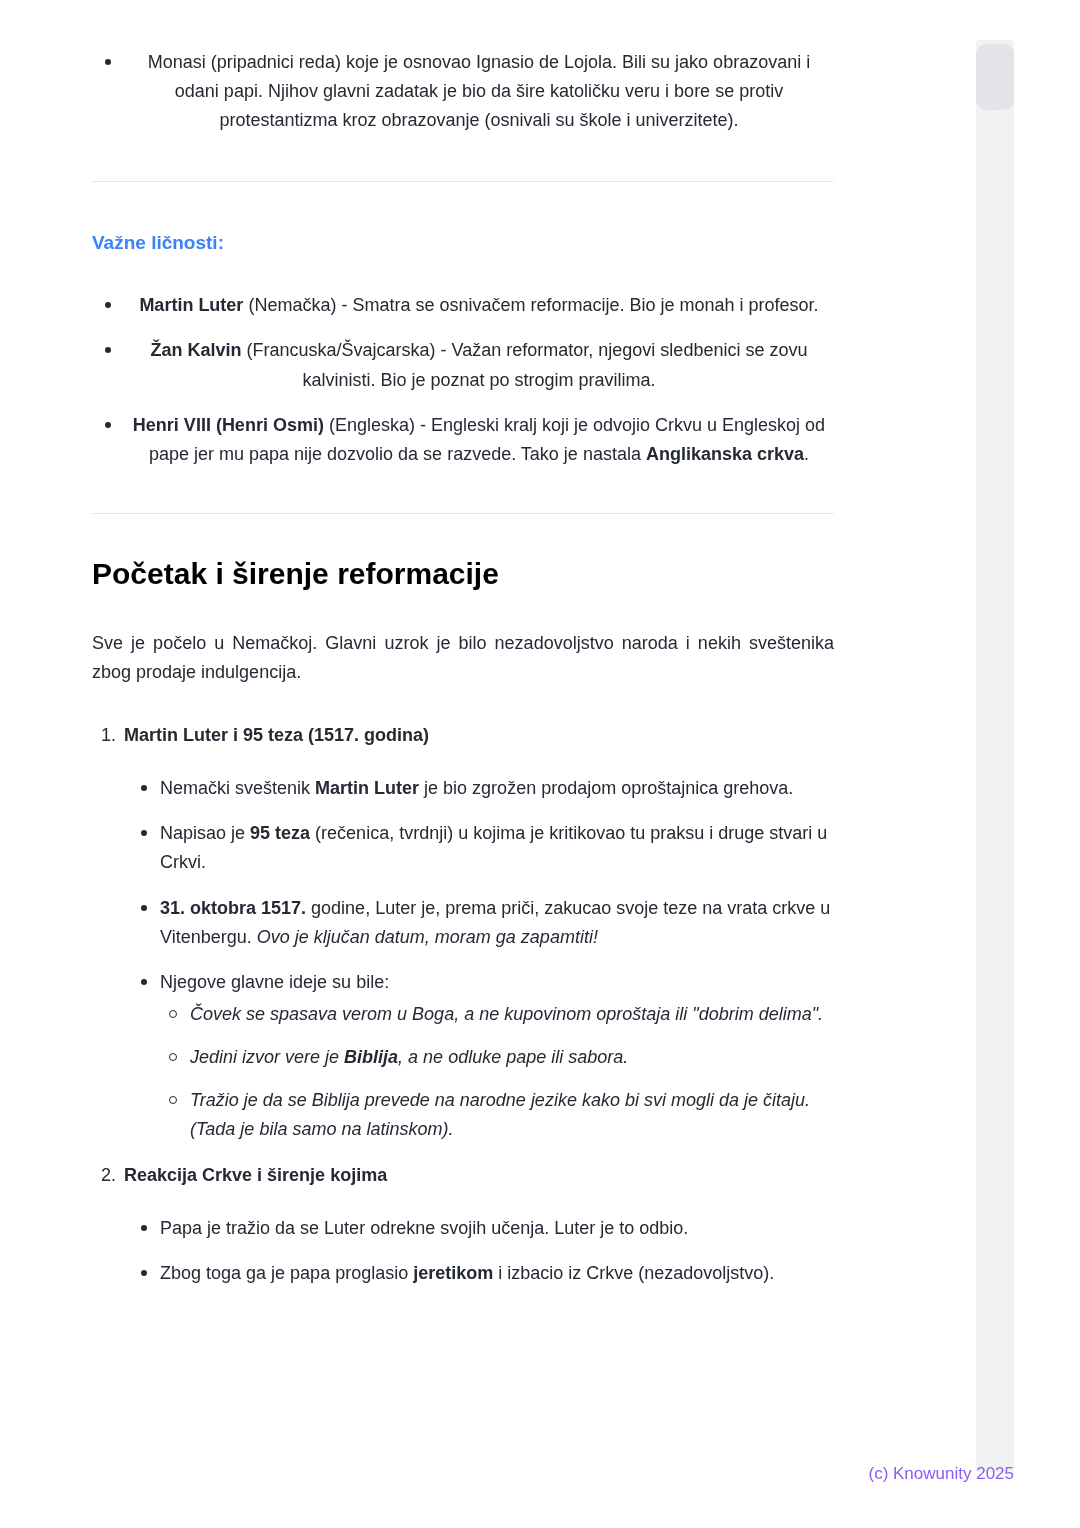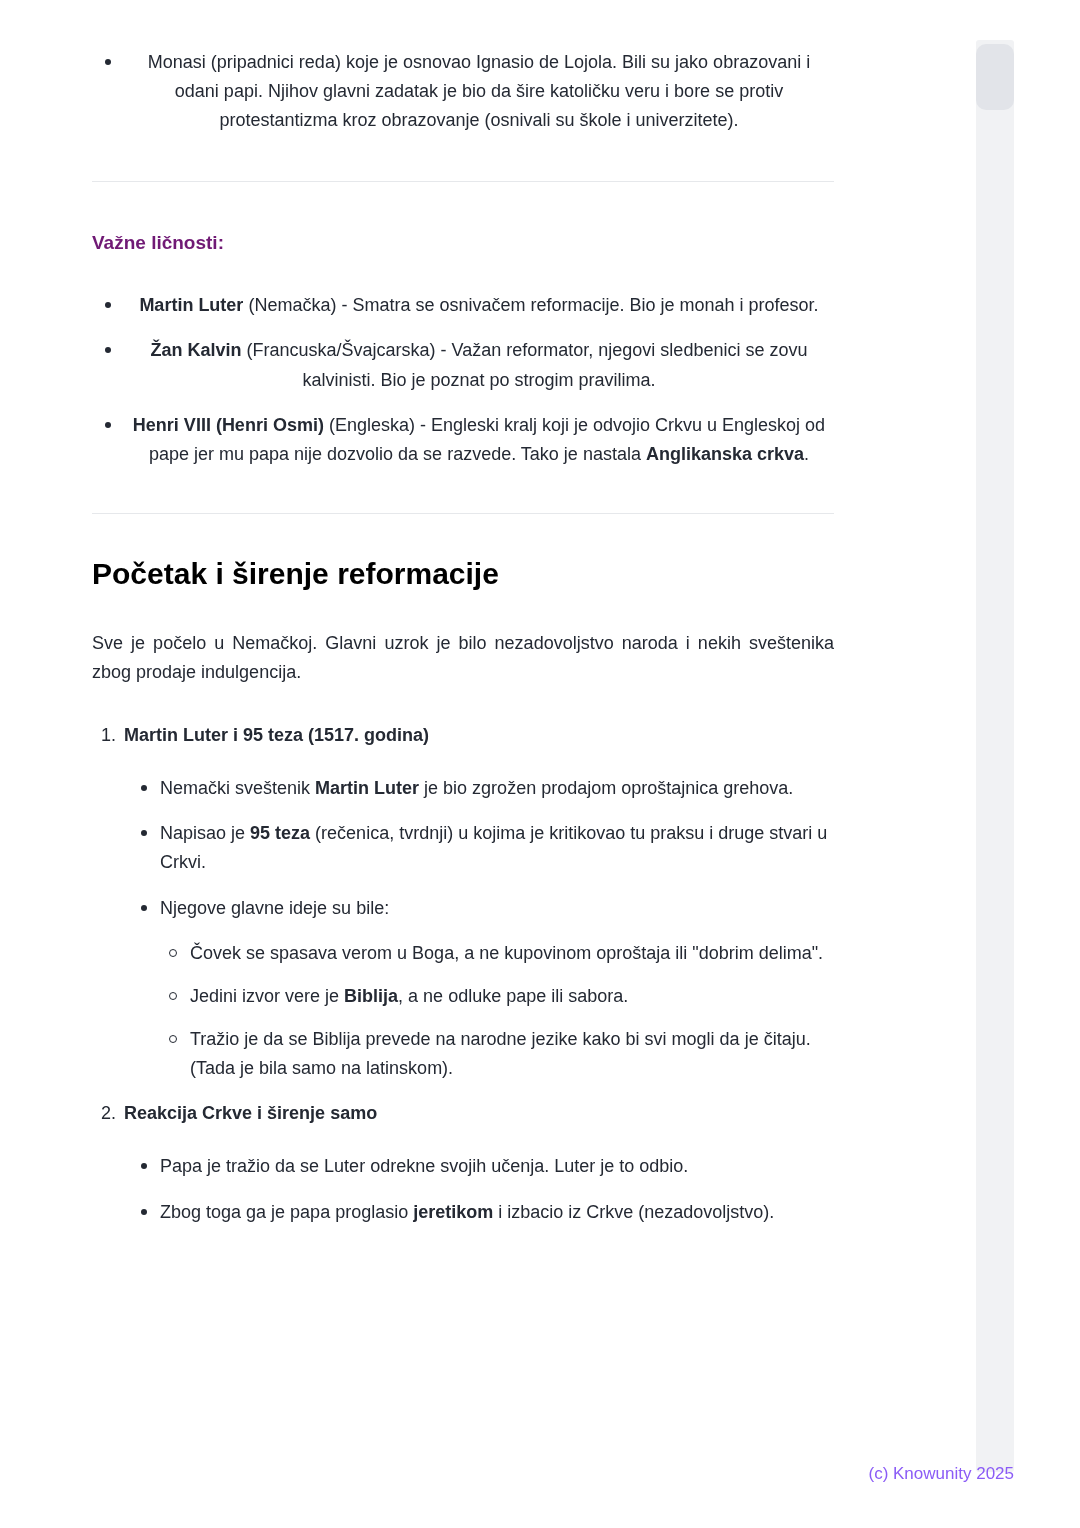--- a/index.html
+++ b/index.html
@@ -15,21 +15,21 @@
   .content {
     position: absolute;
     left: 92px; top: 48px;
     width: 742px;
     font-size: 18px;
     line-height: 1.62;
   }
   ul { list-style: none; margin: 0; padding: 0; }
   ul.lvl1 { padding-left: 32px; }
   ul.lvl2 { padding-left: 68px; }
-  ul.lvl3 { padding-left: 30px; margin-top: 16px; }
+  ul.lvl3 { padding-left: 30px; margin-top: 3px; font-style: italic; }
   li { position: relative; }
   ul.lvl1 > li { margin-bottom: 16px; text-align: center; }
   ul.lvl2 > li { margin-bottom: 16px; }
   ul.lvl3 > li { margin-bottom: 14px; }
   ul.lvl3 > li:last-child { margin-bottom: 0; }
   ul.lvl1 > li::before,
   ul.lvl2 > li::before {
     content: ""; position: absolute; left: -19px; top: 11px;
     width: 6px; height: 6px; border-radius: 50%;
     background: #242933;
@@ -39,21 +39,21 @@
     width: 6px; height: 6px; border-radius: 50%;
     border: 1.5px solid #242933; background: transparent;
   }
   hr.divider {
     border: 0; border-top: 1px solid #e6e8eb;
     margin: 46px 0;
   }
   hr.divider.second { margin: 44px 0 36px; }
   h3.subheading {
     font-size: 19px; font-weight: 700;
-    margin: 0 0 32px; color: #701a75;
+    margin: 0 0 32px; color: #3b82f6;
   }
   h1.big-heading {
     font-size: 30px; font-weight: 700;
     color: #000000;
     margin: 0 0 30px;
   }
   p.intro {
     margin: 0 0 34px;
     text-align: justify;
   }
@@ -129,40 +129,43 @@
       <span class="num-title">Martin Luter i 95 teza (1517. godina)</span>
     </div>
     <ul class="lvl2">
       <li>
         <span><span>Nemački sveštenik </span><span style="font-weight: 700;">Martin Luter</span><span> je bio zgrožen prodajom oproštajnica grehova.</span></span>
       </li>
       <li>
         <span><span>Napisao je </span><span style="font-weight: 700;">95 teza</span><span> (rečenica, tvrdnji) u kojima je kritikovao tu praksu i druge stvari u Crkvi.</span></span>
       </li>
       <li>
+        <span><span style="font-weight: 700;">31. oktobra 1517.</span><span> godine, Luter je, prema priči, zakucao svoje teze na vrata crkve u Vitenbergu. </span><span style="font-style: italic;">Ovo je ključan datum, moram ga zapamtiti!</span></span>
+      </li>
+      <li>
         <span><span>Njegove glavne ideje su bile:</span></span>
         <ul class="lvl3">
           <li>
             <span><span>Čovek se spasava verom u Boga, a ne kupovinom oproštaja ili "dobrim delima".</span></span>
           </li>
           <li>
             <span><span>Jedini izvor vere je </span><span style="font-weight: 700;">Biblija</span><span>, a ne odluke pape ili sabora.</span></span>
           </li>
           <li>
             <span><span>Tražio je da se Biblija prevede na narodne jezike kako bi svi mogli da je čitaju. (Tada je bila samo na latinskom).</span></span>
           </li>
         </ul>
       </li>
     </ul>
   </div>
 
   <div class="numbered-item">
     <div class="num-row second">
       <span class="num">2.</span>
-      <span class="num-title">Reakcija Crkve i širenje samo</span>
+      <span class="num-title">Reakcija Crkve i širenje kojima</span>
     </div>
     <ul class="lvl2">
       <li>
         <span><span>Papa je tražio da se Luter odrekne svojih učenja. Luter je to odbio.</span></span>
       </li>
       <li>
         <span><span>Zbog toga ga je papa proglasio </span><span style="font-weight: 700;">jeretikom</span><span> i izbacio iz Crkve (nezadovoljstvo).</span></span>
       </li>
     </ul>
   </div>

